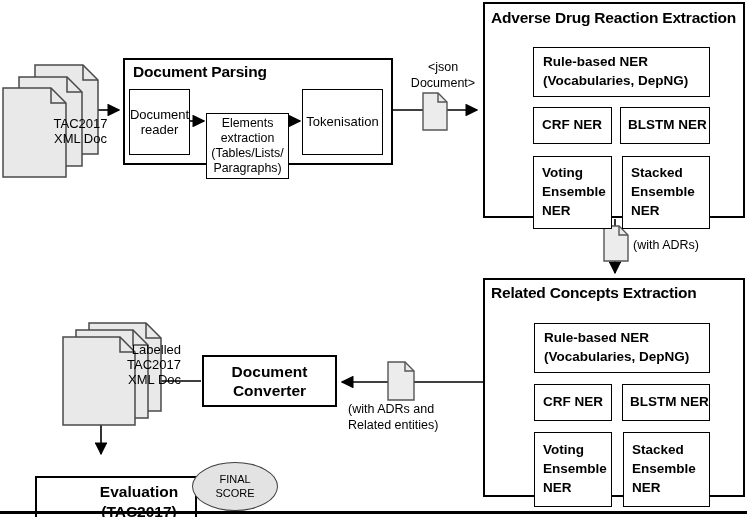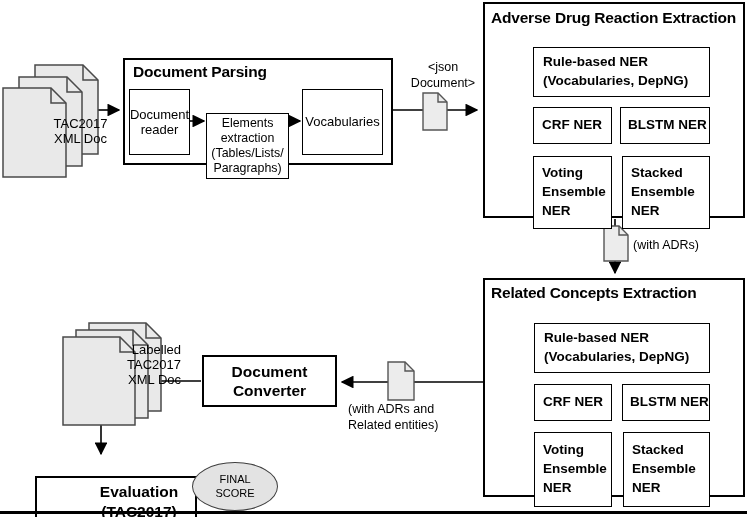--- a/index.html
+++ b/index.html
@@ -95,21 +95,21 @@
 XML Doc</div>
 
   <div class="box outer" style="left:123px;top:58px;width:270px;height:107px;"></div>
   <div class="outer-title" style="left:133px;top:63px;">Document Parsing</div>
   <div class="box step ml" style="left:129px;top:89px;width:61px;height:66px;">Document
 reader</div>
   <div class="box step small ml" style="left:206px;top:89px;width:83px;height:66px;margin-top:24px;">Elements
 extraction
 (Tables/Lists/
 Paragraphs)</div>
-  <div class="box step ml" style="left:302px;top:89px;width:81px;height:66px;">Vocabularies</div>
+  <div class="box step ml" style="left:302px;top:89px;width:81px;height:66px;">Tokenisation</div>
   <svg width="747" height="517" viewBox="0 0 747 517" style="pointer-events:none">
     <g stroke="#000" stroke-width="1.6" fill="none">
       <line x1="190" y1="121" x2="204" y2="121" marker-end="url(#ah)"></line>
       <line x1="289" y1="121" x2="300" y2="121" marker-end="url(#ah)"></line>
     </g>
   </svg>
 
   <div class="freelabel ml" style="left:393px;top:60px;width:100px;text-align:center;">&lt;json
 Document&gt;</div>
 

